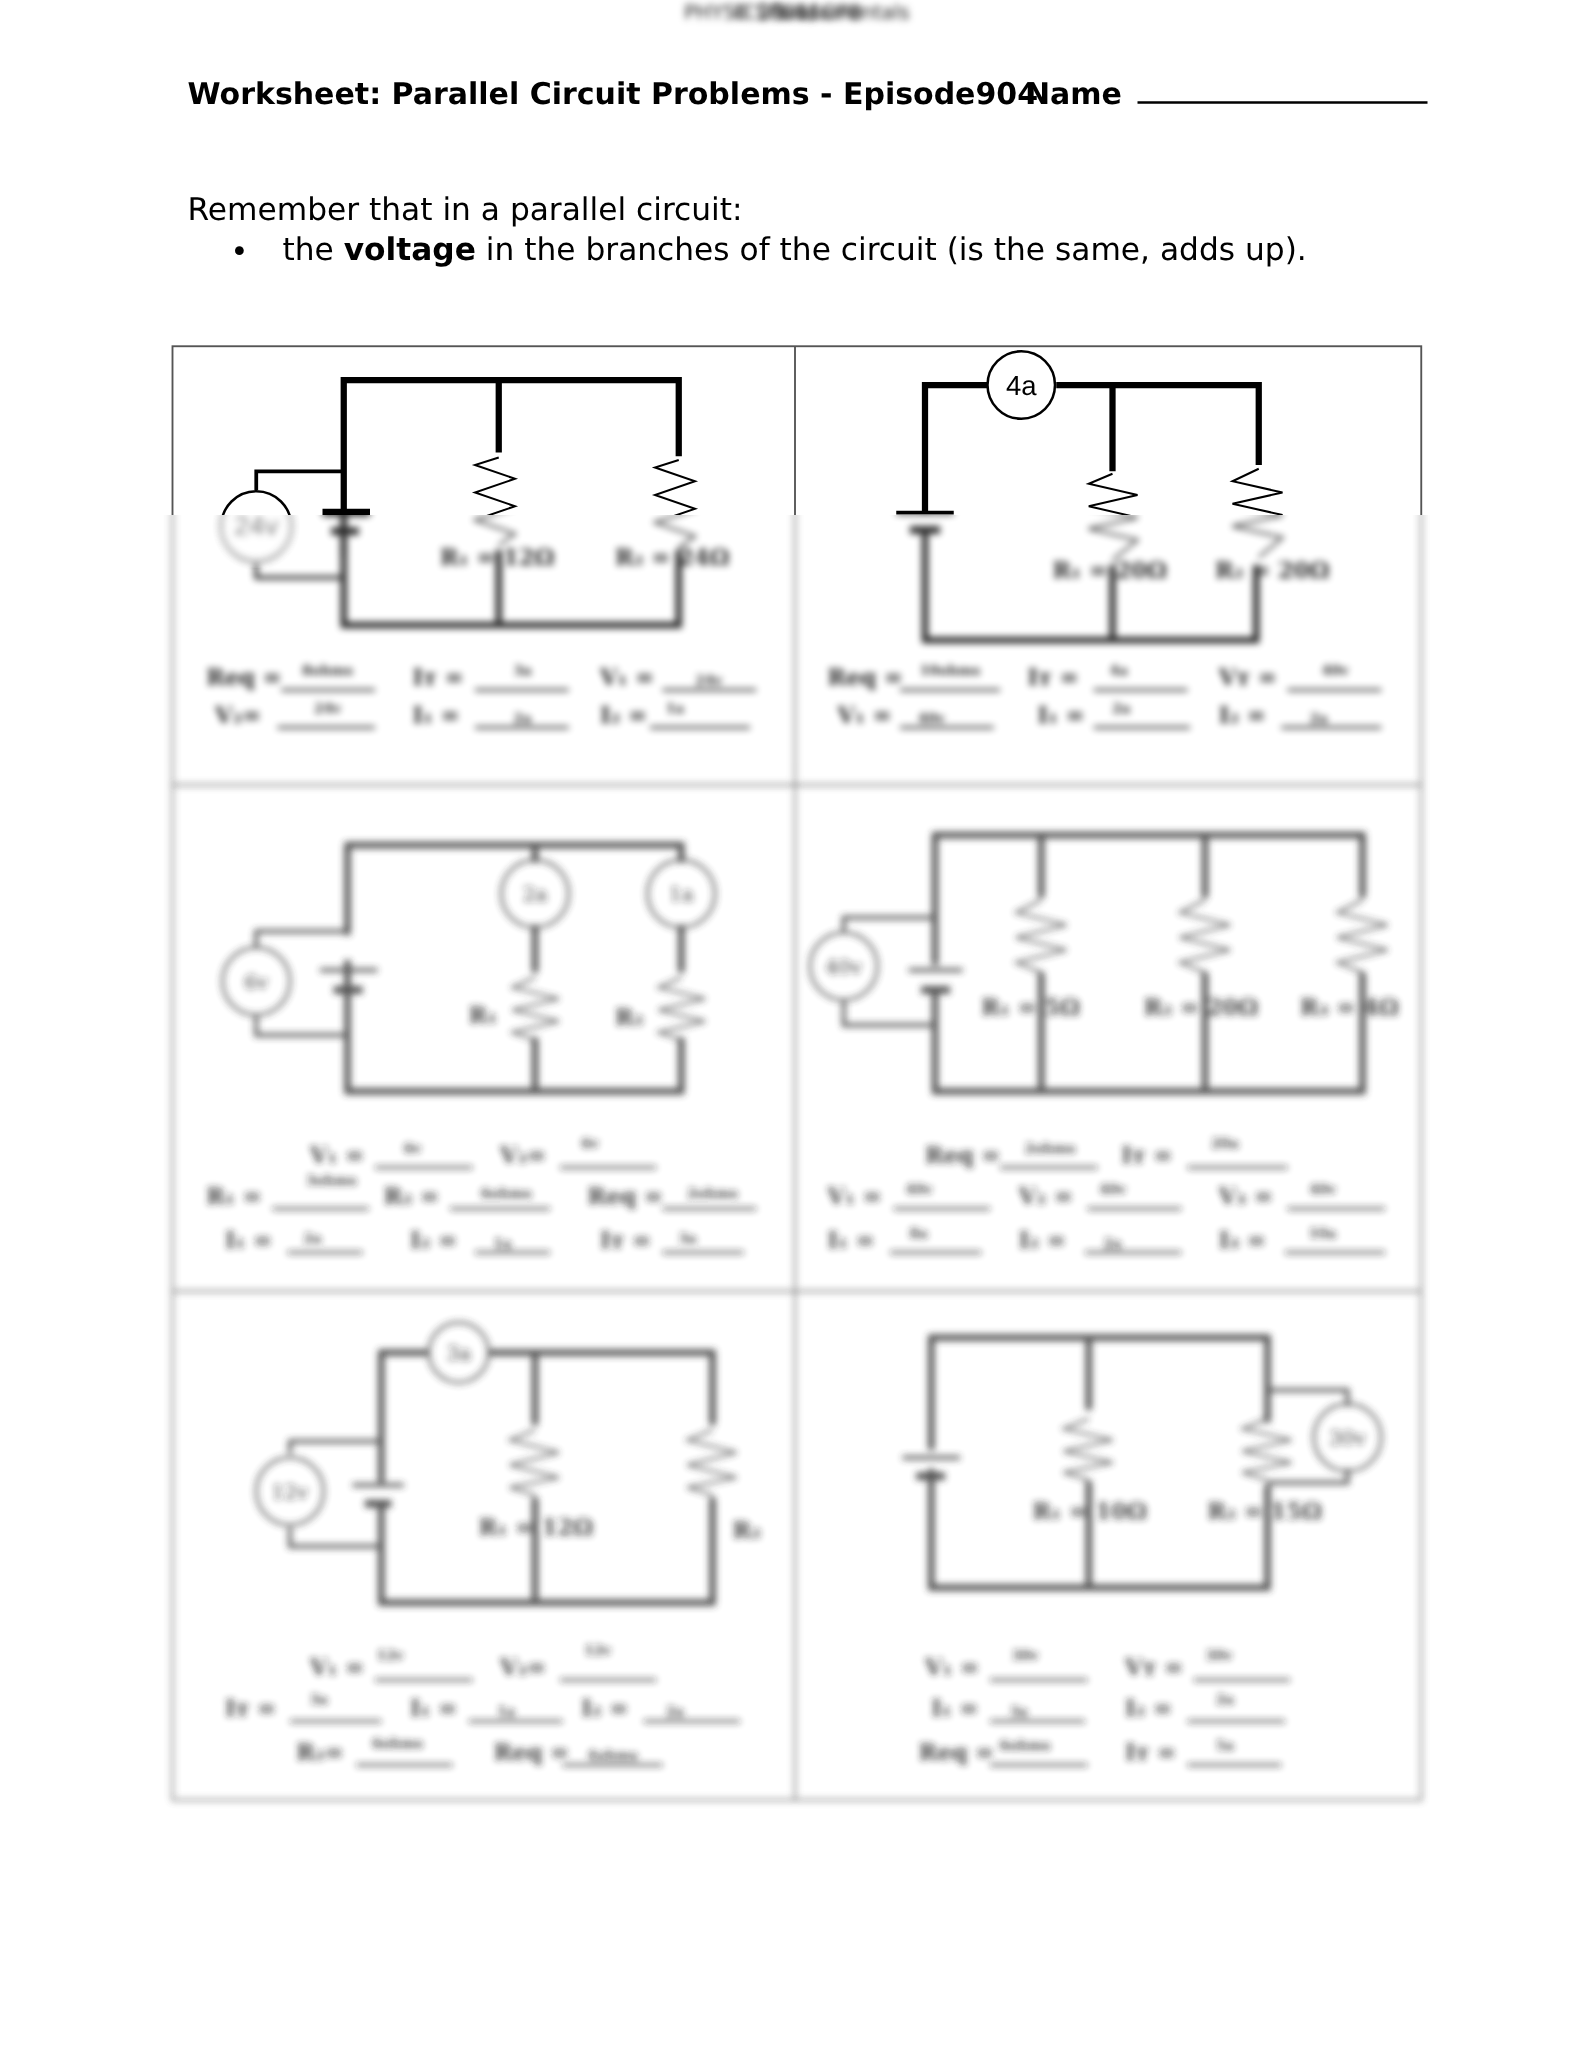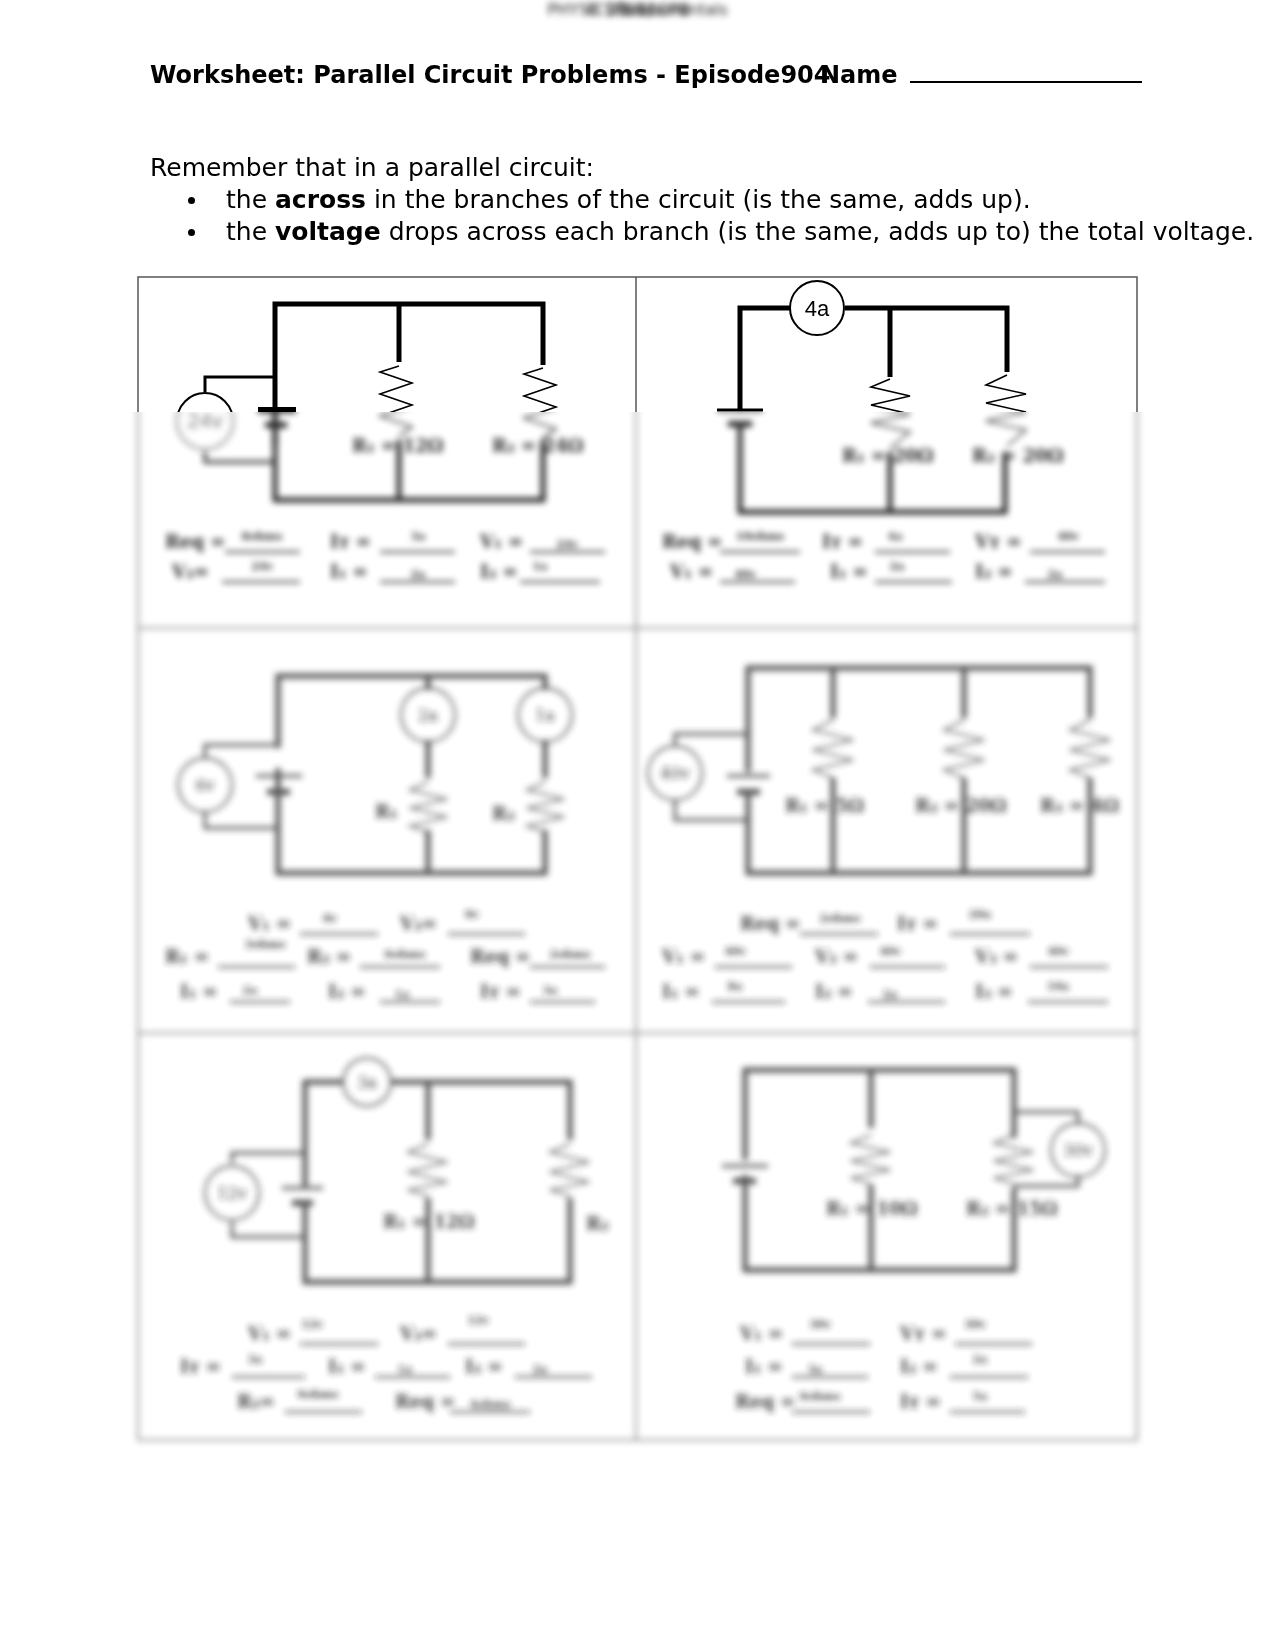--- a/index.html
+++ b/index.html
@@ -20,22 +20,21 @@
 <div class="title">
   <span>Worksheet:  Parallel Circuit Problems - Episode904</span>
   <span class="name">
     <span>Name</span><span class="name-line"></span>
   </span>
 </div>
 
 <div class="intro">
   <div>Remember that in a parallel circuit:</div>
   <ul>
-    <li><span>the </span><b>across</b><span> in the branches of the circuit (is the same, adds up).</span></li>
-    <li><span>the </span><b>voltage</b><span> drops across each branch (is the same, adds up to) the total voltage.</span></li>
+    <li><span>the </span><b>voltage</b><span> in the branches of the circuit (is the same, adds up).</span></li>
   </ul>
 </div>
 
 <svg width="1275" height="1650" viewBox="0 0 1275 1650">
   <defs>
     <filter id="blurF" x="-5%" y="-5%" width="110%" height="110%">
         <feGaussianBlur stdDeviation="3"></feGaussianBlur>
       </filter>
     <clipPath id="topClip">
         <rect x="0" y="0" width="1275" height="412"></rect>

